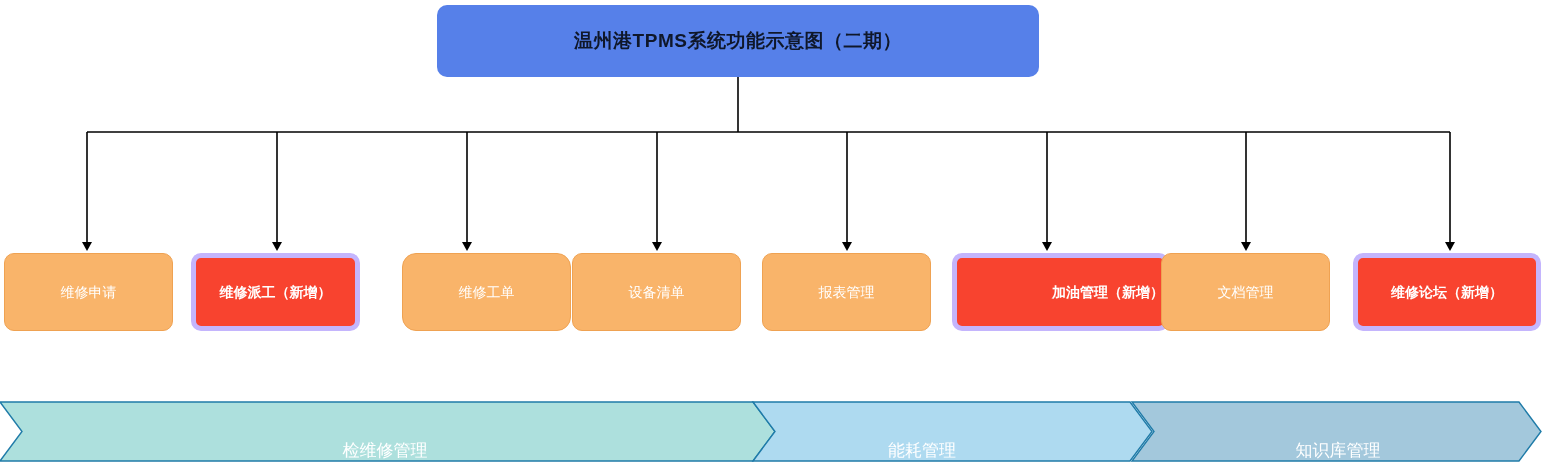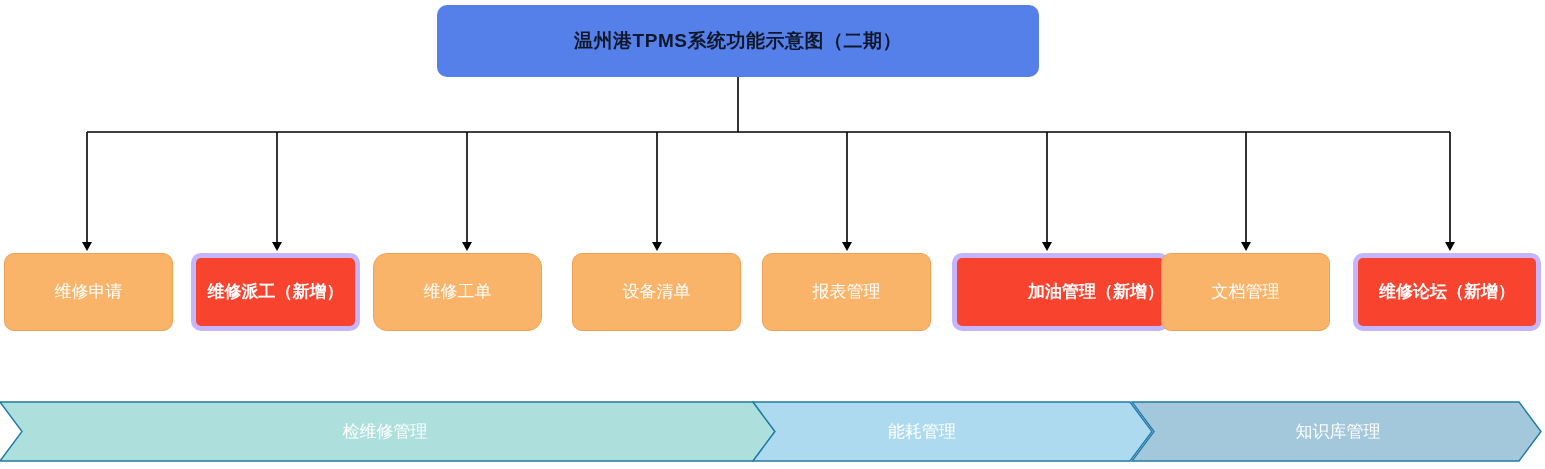--- a/index.html
+++ b/index.html
@@ -29,32 +29,32 @@
 
   
   .nodes{position:absolute;left:0;top:253px;width:1545px;height:80px;}
   .node{
     position:absolute;top:0;height:78px;
     border-radius:10px;
     display:flex;align-items:center;justify-content:center;
     box-sizing:border-box;
     color:#ffffff;
     text-align:center;
-    font-size:17px;
+    font-size:14px;
     line-height:1.2;
   }
   .node.orange{background:#F9B46A;border:1px solid #EFA252;font-weight:normal;}
   .node.red{background:#F8432F;border:5px solid #c4b5fd;font-weight:bold;}
 
   
   .band{position:absolute;left:0;top:401px;width:1545px;height:61px;}
   .band svg{display:block;}
   .band-label{
     position:absolute;top:0;height:61px;
-    display:flex;align-items:center;justify-content:center;
+    display:flex;align-items:flex-end;justify-content:center;
     color:#ffffff;font-size:17px;font-weight:normal;
     pointer-events:none;
   }
 </style>
 </head>
 <body>
 
 <div id="stage">
 
   <div class="title-box">
@@ -82,21 +82,21 @@
       <polygon points="1445,242 1455,242 1450,251" fill="#000000"></polygon>
     </svg>
 
   <div class="nodes" id="node-row">
       <div class="node orange" style="left: 4px; width: 169px;">
         <span>维修申请</span>
       </div>
       <div class="node red" style="left: 191px; width: 169px;">
         <span>维修派工（新增）</span>
       </div>
-      <div class="node orange" style="left: 373px; width: 169px; border-radius: 14px;">
+      <div class="node orange" style="left: 402px; width: 169px; border-radius: 14px;">
         <span>维修工单</span>
       </div>
       <div class="node orange" style="left: 762px; width: 169px;">
         <span>报表管理</span>
       </div>
       <div class="node orange" style="left: 572px; width: 169px;">
         <span>设备清单</span>
       </div>
       <div class="node red" style="left: 952px; width: 217px; justify-content: flex-end;">
         <span>加油管理（新增）</span>

